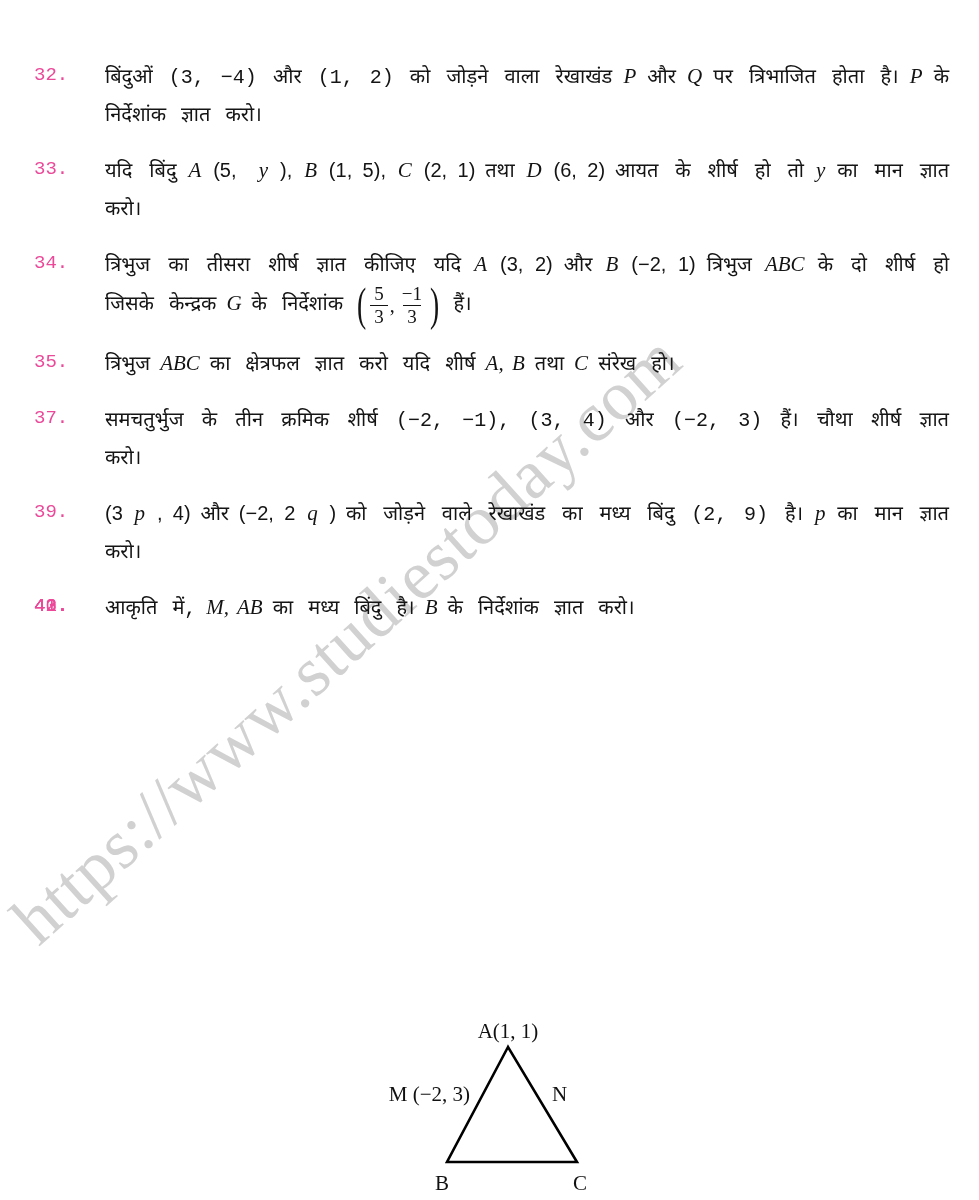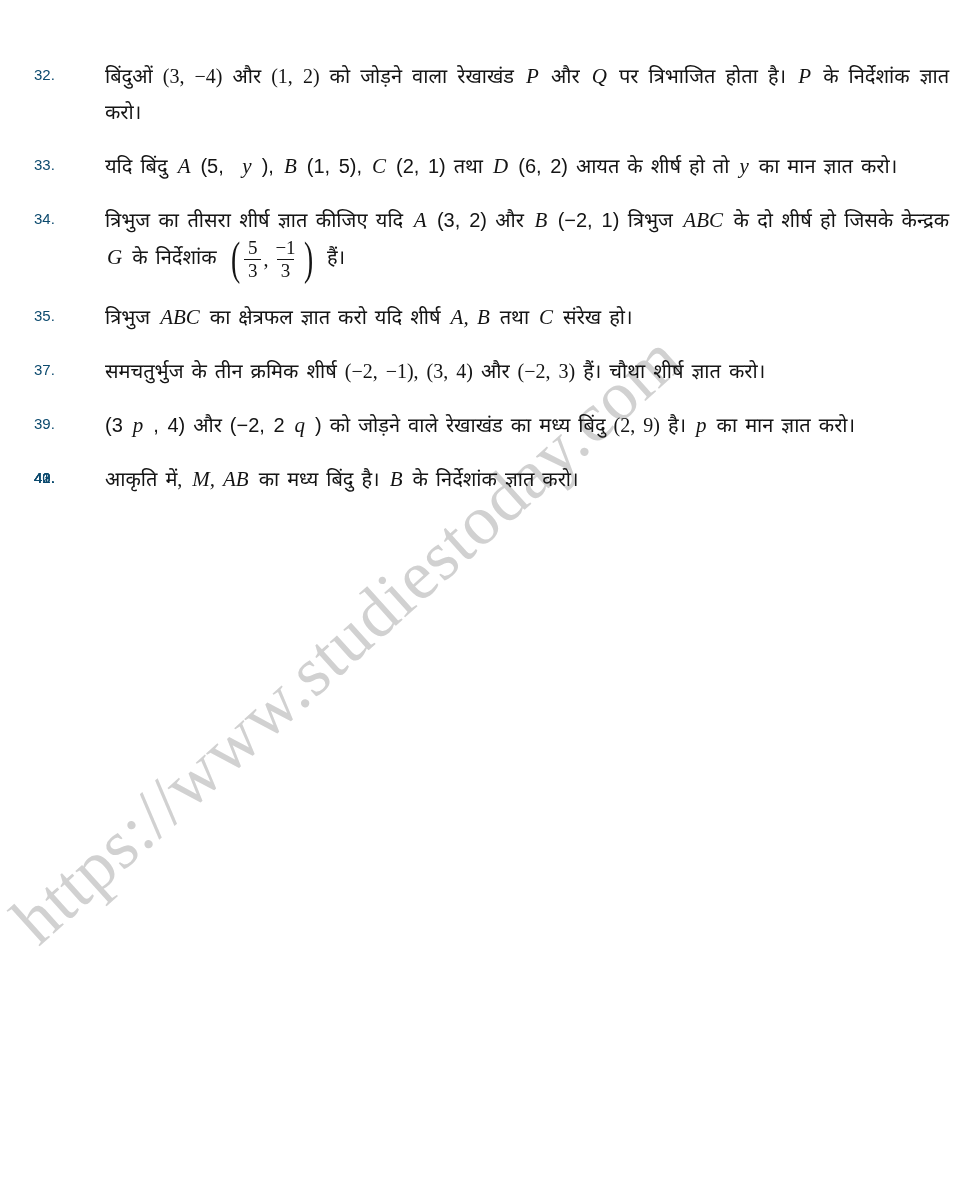--- a/index.html
+++ b/index.html
@@ -64,38 +64,38 @@
     padding-left: 105px;
     padding-right: 30px;
     margin-bottom: 18px;
   }
 
   .qnum {
     position: absolute;
     left: 34px;
     top: 0;
     width: 60px;
-    font-family: Liberation Sans, sans-serif;
-    font-size: 15px;
+    font-family: Liberation Mono, monospace;
+    font-size: 19px;
     line-height: 34px;
-    color: #0c4a6e;
+    color: #ec4899;
   }
 
   .qbody {
     font-size: 20px;
     line-height: 36px;
     text-align: justify;
     text-justify: inter-word;
     word-spacing: 3px;
     color: #141414;
   }
 
   
   .dev {
-    font-family: Liberation Serif, serif;
+    font-family: Liberation Mono, monospace;
     font-size: 20px;
   }
 
   
   .mi {
     font-family: "Liberation Serif", serif;
     font-style: italic;
     font-size: 21px;
     padding: 0 2px;
   }
@@ -213,13 +213,24 @@
       </div>
       <div class="qitem">
         <div class="qnum">42.</div>
       </div>
       <div class="qitem">
         <div class="qnum">43.</div>
         <div class="qbody"><span class="dev">आकृति में,</span> <span class="mi">M, AB</span> <span class="dev">का मध्य बिंदु है।</span> <span class="mi">B</span> <span class="dev">के निर्देशांक ज्ञात करो।</span> </div>
       </div>
     </div>
 
+  <div id="figure">
+    <svg width="360" height="180" viewBox="0 0 360 180">
+
+      <polygon points="178,27 117,142 247,142" fill="none" stroke="#000000" stroke-width="2.6" stroke-linejoin="miter"></polygon>
+      <text class="figlabel" x="178" y="18" text-anchor="middle">A(1, 1)</text>
+      <text class="figlabel" x="140" y="81" text-anchor="end">M (−2, 3)</text>
+      <text class="figlabel" x="222" y="81" text-anchor="start">N</text>
+      <text class="figlabel" x="112" y="170" text-anchor="middle">B</text>
+      <text class="figlabel" x="250" y="170" text-anchor="middle">C</text>
+    </svg>
+  </div>
 </div>
 
 </body></html>

